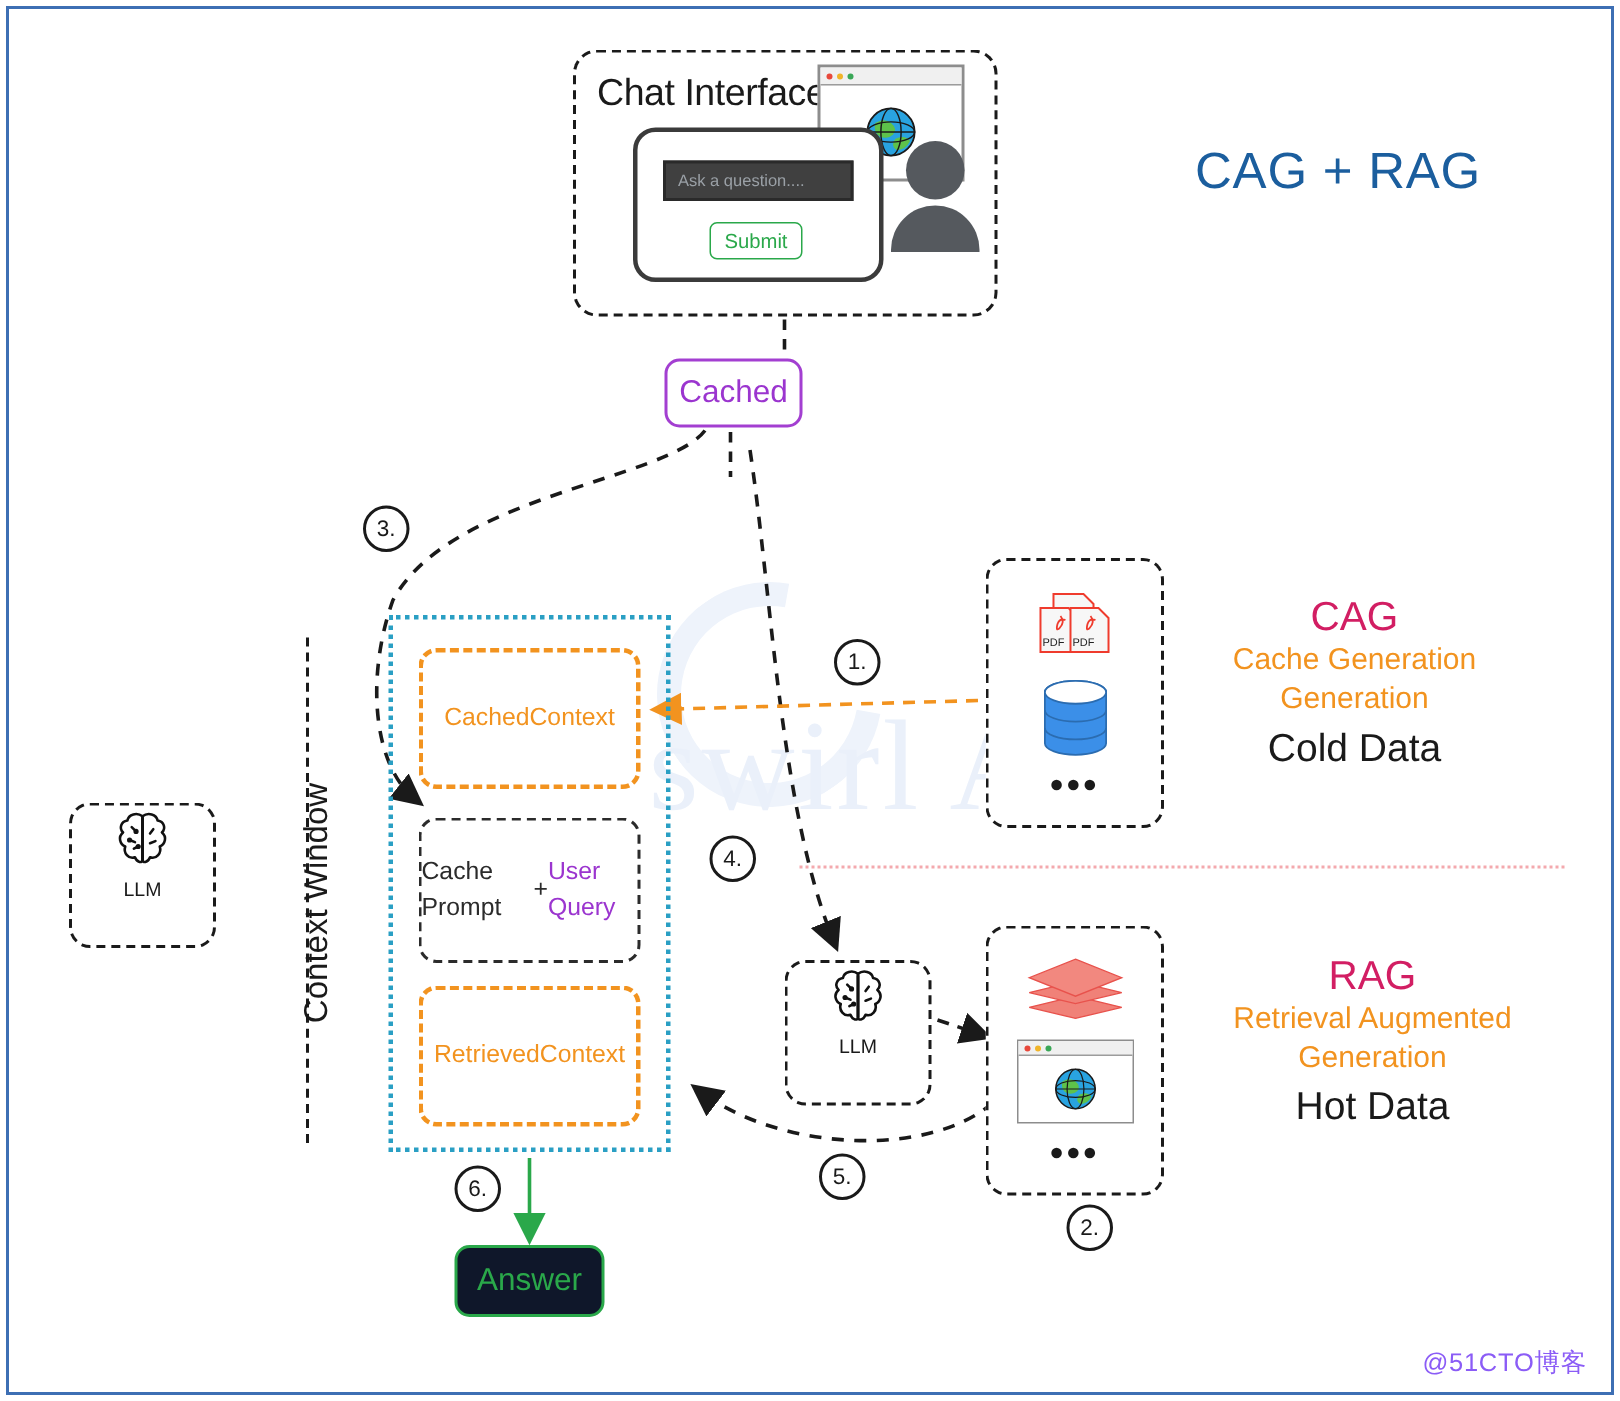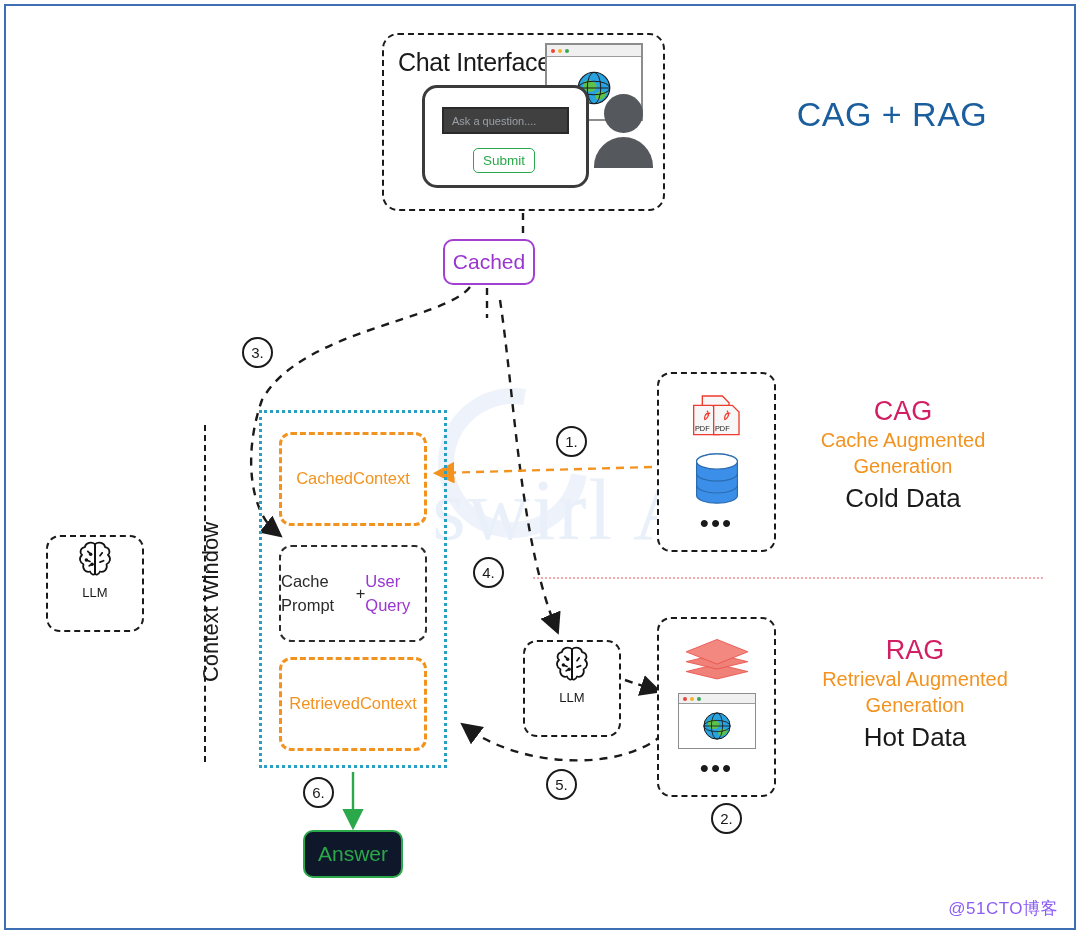--- a/index.html
+++ b/index.html
@@ -372,21 +372,21 @@
         </svg>
       </div>
     </div>
     <div class="dots3">•••</div>
   </div>
 
   <div class="abs" id="divider"></div>
 
   <div class="abs" id="cag-labels">
     <div class="sec-title">CAG</div>
-    <div class="sec-sub">Cache Augmented</div>
+    <div class="sec-sub">Cache Generation</div>
     <div class="sec-sub">Generation</div>
     <div class="sec-data">Cold Data</div>
   </div>
 
   <div class="abs" id="rag-labels">
     <div class="sec-title">RAG</div>
     <div class="sec-sub">Retrieval Augmented</div>
     <div class="sec-sub">Generation</div>
     <div class="sec-data">Hot Data</div>
   </div>

